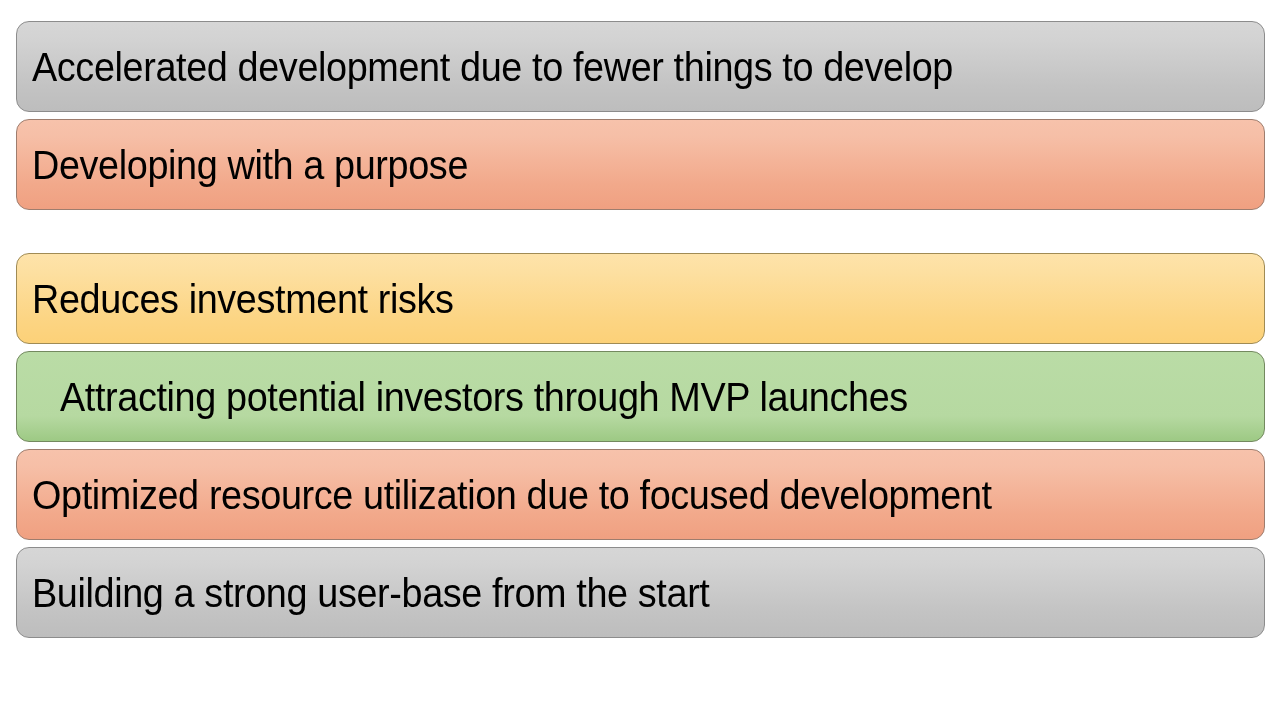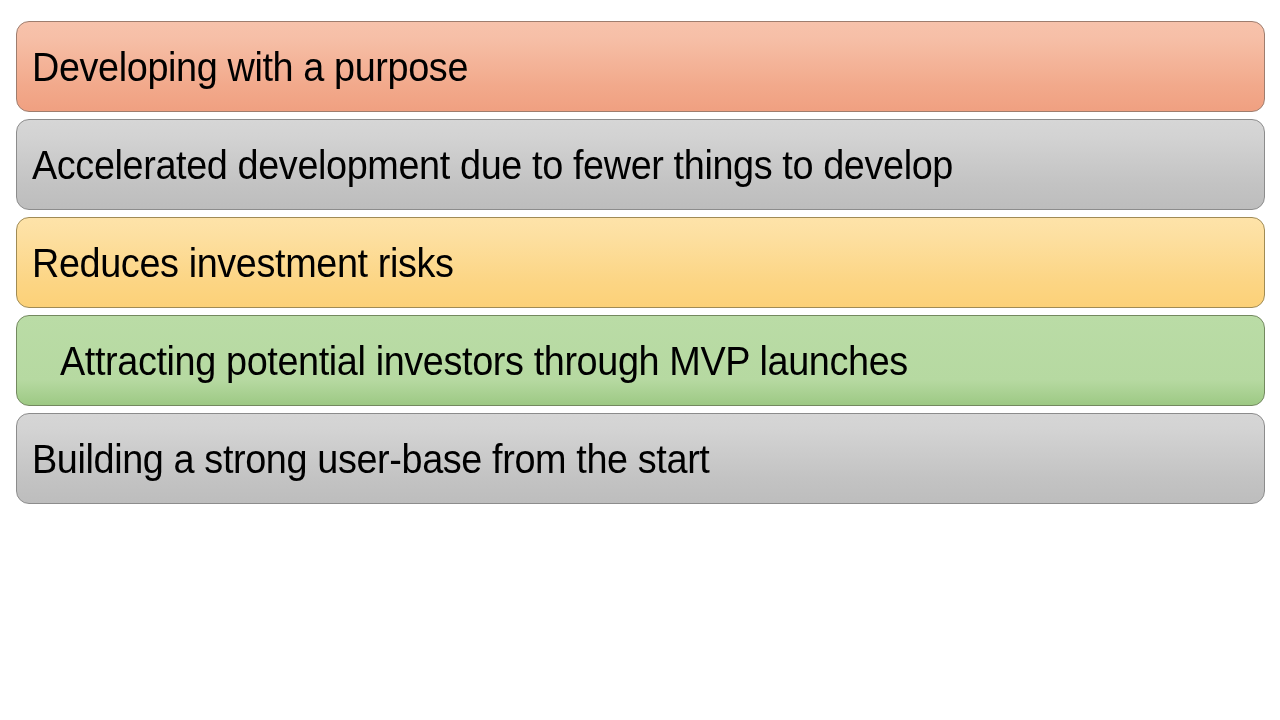--- a/index.html
+++ b/index.html
@@ -67,45 +67,49 @@
     background: linear-gradient(to bottom, #F7C2AB 0%, #F6BFA7 18%, #F2A98B 72%, #F0A081 100%);
     border-color: #9E7D6E;
   }
   .c-gray {
     background: linear-gradient(to bottom, #D6D6D6 0%, #D3D3D3 18%, #C3C3C3 72%, #BDBDBD 100%);
     border-color: #8C8C8C;
   }
   .c-yellow {
     background: linear-gradient(to bottom, #FEE3A9 0%, #FDE0A2 18%, #FCD584 72%, #FCD178 100%);
     border-color: #A08B54;
+    margin-top: 36px;
   }
   .c-blue {
     background: linear-gradient(to bottom, #B6CDE9 0%, #B1CAE8 18%, #97B9E2 72%, #8EB3E0 100%);
     border-color: #6A7E9B;
   }
   .c-green {
     background: linear-gradient(to bottom, #BADCA6 0%, #B6D9A1 72%, #9DC984 100%);
     border-color: #73895F;
     padding-left: 43px;
   }
 </style>
 </head>
 <body>
 
 <div id="slide">
   <div class="bar-list" id="bar-list">
+      <div class="bar c-gray">
+        <span class="bar-label">Accelerated development due to fewer things to develop</span>
+      </div>
       <div class="bar c-salmon">
         <span class="bar-label">Developing with a purpose</span>
-      </div>
-      <div class="bar c-gray">
-        <span class="bar-label">Accelerated development due to fewer things to develop</span>
       </div>
       <div class="bar c-yellow">
         <span class="bar-label">Reduces investment risks</span>
       </div>
       <div class="bar c-green">
         <span class="bar-label">Attracting potential investors through MVP launches</span>
+      </div>
+      <div class="bar c-salmon">
+        <span class="bar-label">Optimized resource utilization due to focused development</span>
       </div>
       <div class="bar c-gray">
         <span class="bar-label">Building a strong user-base from the start</span>
       </div>
     </div>
 </div>
 
 </body></html>

